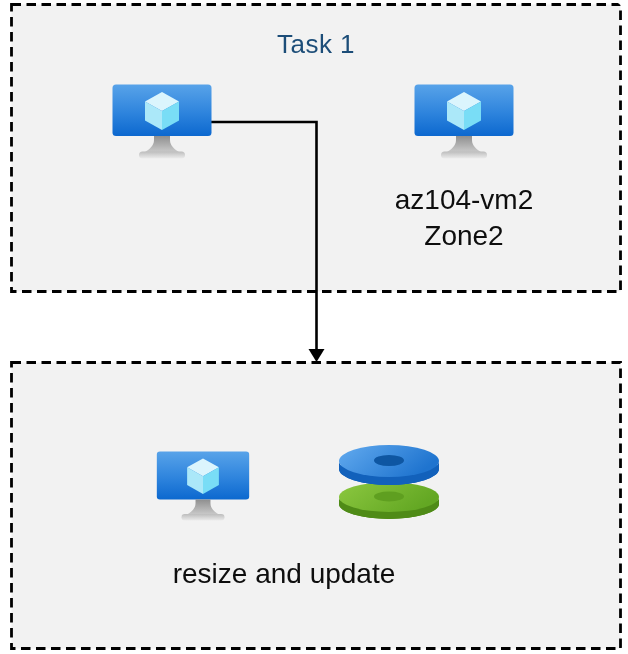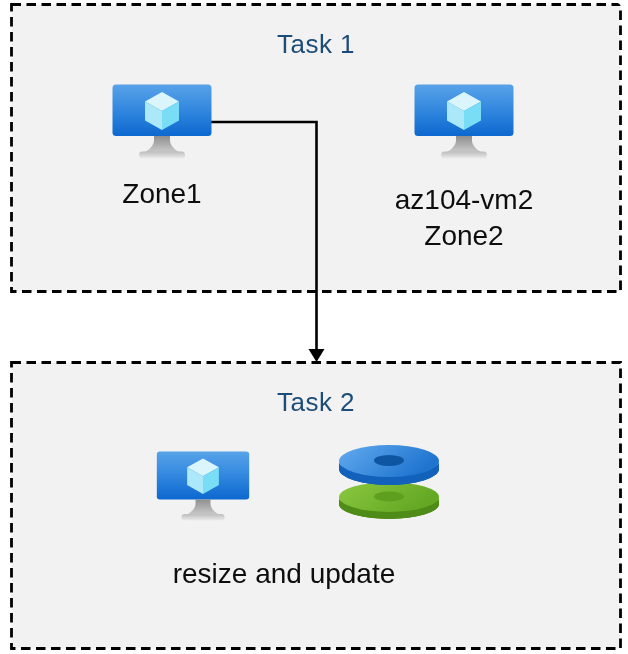--- a/index.html
+++ b/index.html
@@ -97,34 +97,32 @@
   </svg>
 
   <div class="box-title" style="top:29px;">Task 1</div>
 
   <div class="icon-wrap" style="left:112px; top:84px; width:100px; height:76px;">
     <svg viewBox="0 0 100 76">
         <use href="#vm-icon"></use>
       </svg>
   </div>
   <div class="node-label" style="left:37px; top:176px;">
-    <div>Zone1</div>
   </div>
 
   <div class="icon-wrap" style="left:414px; top:84px; width:100px; height:76px;">
     <svg viewBox="0 0 100 76">
         <use href="#vm-icon"></use>
       </svg>
   </div>
   <div class="node-label" style="left:339px; top:176px;margin-top:6px;">
     <div>az104-vm2</div>
     <div>Zone2</div>
   </div>
 
-  <div class="box-title" style="top:387px;">Task 2</div>
 
   <div class="icon-wrap" style="left:156px; top:451px; width:94px; height:71px;">
     <svg viewBox="0 0 100 76">
         <use href="#vm-icon"></use>
       </svg>
   </div>
 
   <div class="icon-wrap" style="left:337px; top:443px; width:104px; height:78px;">
     <svg viewBox="0 0 104 78">
         <use href="#disks-icon"></use>

